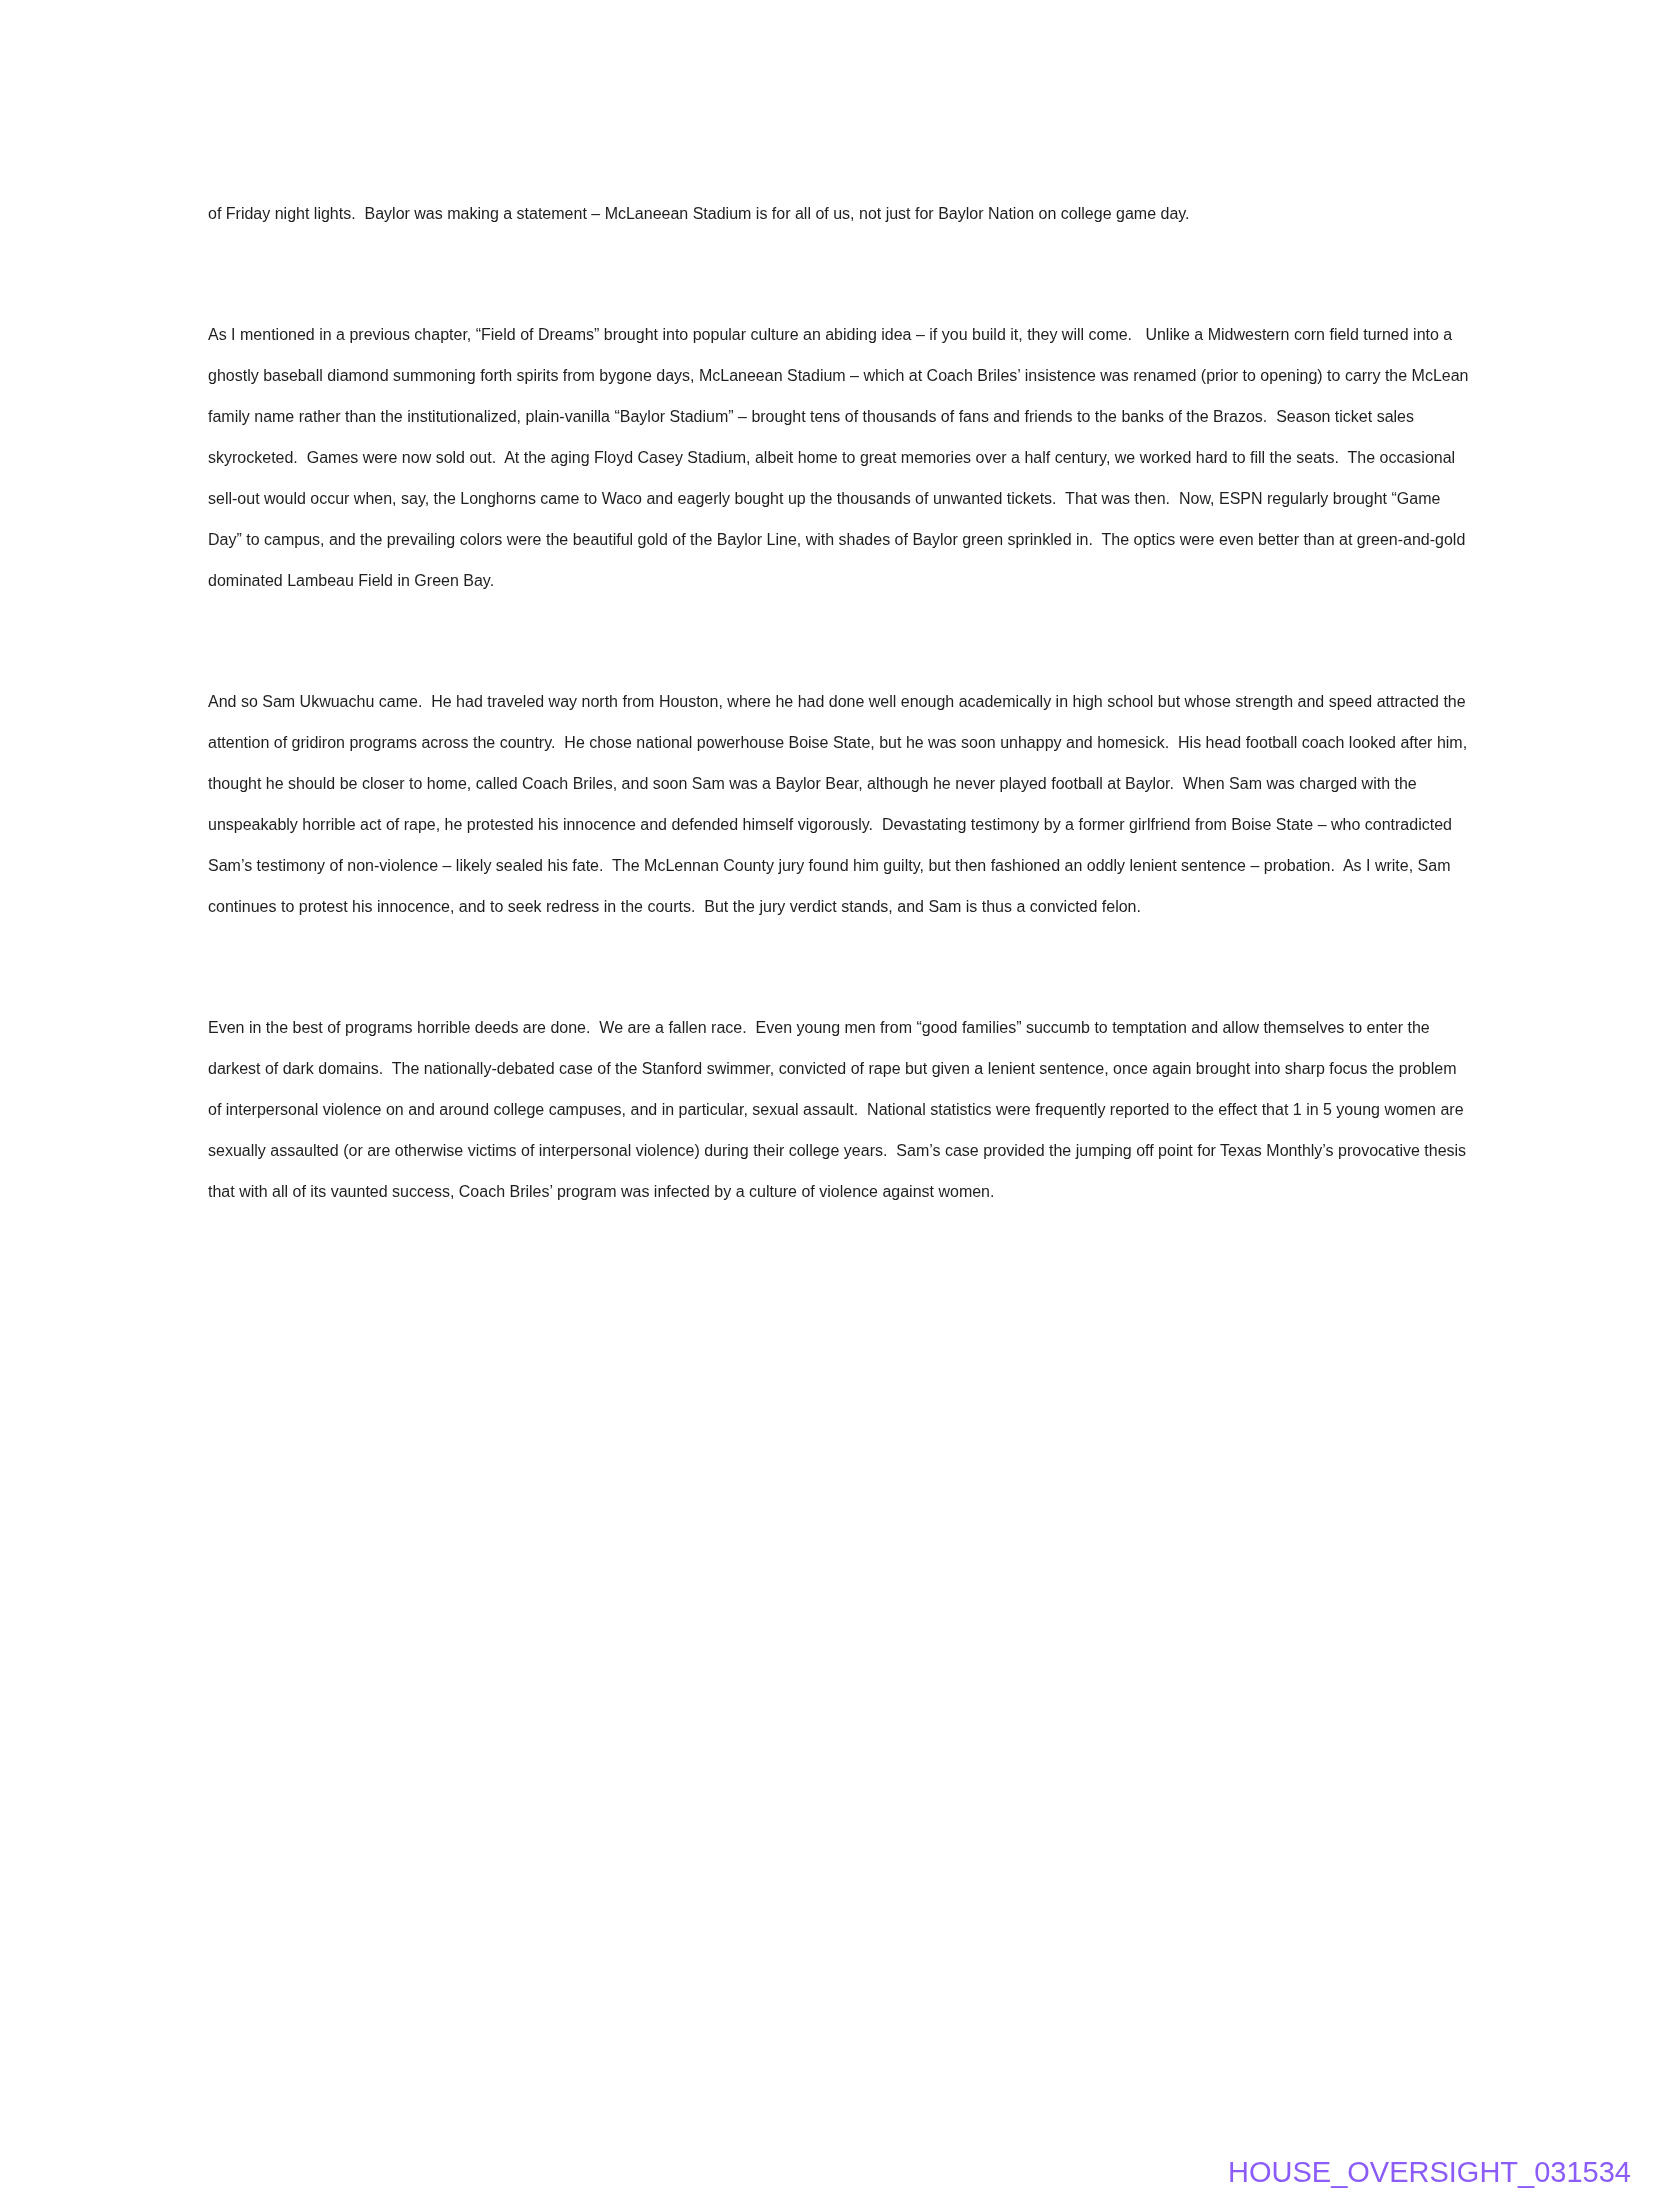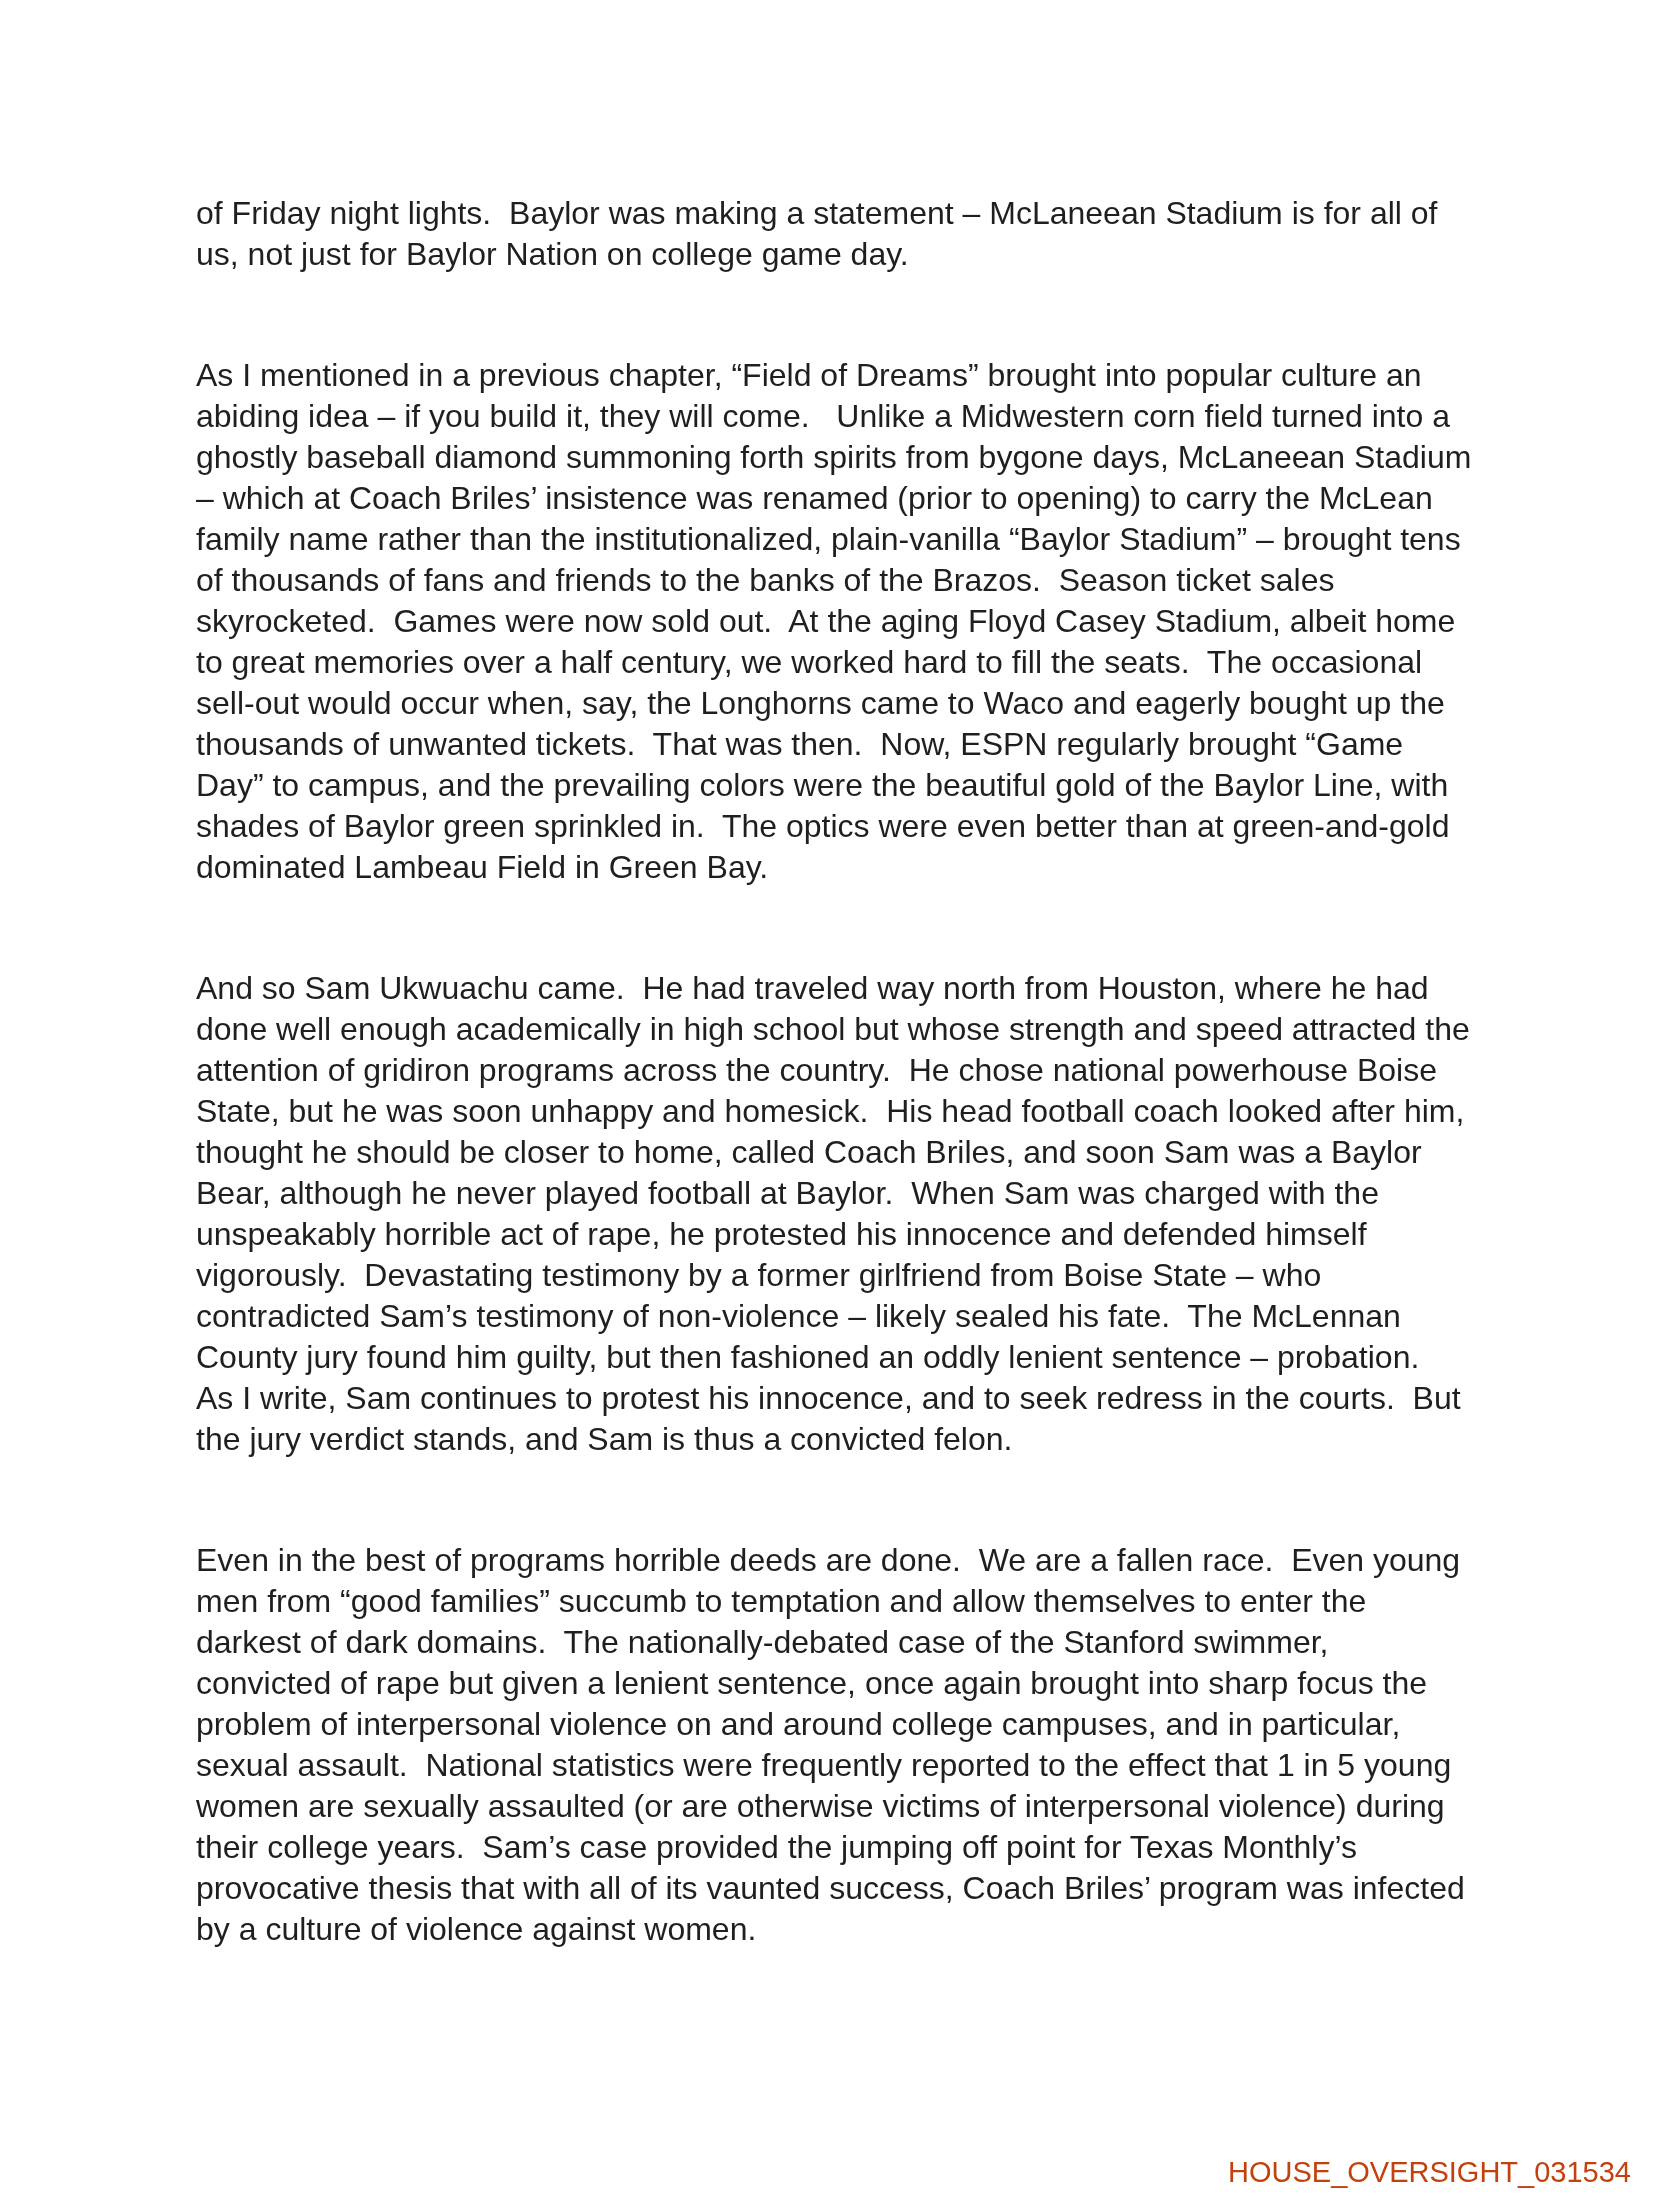--- a/index.html
+++ b/index.html
@@ -17,38 +17,38 @@
     box-sizing: border-box;
     overflow: hidden;
   }
   .content {
     position: absolute;
     top: 193px;
     left: 196px;
     width: 1276px;
   }
   .para {
-    margin: 0 0 80px 0;
-    font-size: 32px;
+    margin: 0 0 80px 12px;
+    font-size: 16px;
     line-height: 41px;
     white-space: pre-wrap;
     text-align: left;
     font-weight: 400;
   }
   .para.heading {
     margin-top: 65px;
     margin-bottom: 80px;
   }
   .bates {
     position: absolute;
     right: 38px;
     bottom: 15.7px;
     font-size: 29px;
     line-height: 34px;
-    color: #c2410c;
+    color: #8b5cf6;
     font-family: "Liberation Sans", "DejaVu Sans", sans-serif;
     white-space: nowrap;
   }
 </style>
 </head>
 <body>
 
 <div class="page">
   <div class="content">
     <p class="para">of Friday night lights.  Baylor was making a statement – McLaneean Stadium is for all of us, not just for Baylor Nation on college game day.</p>

